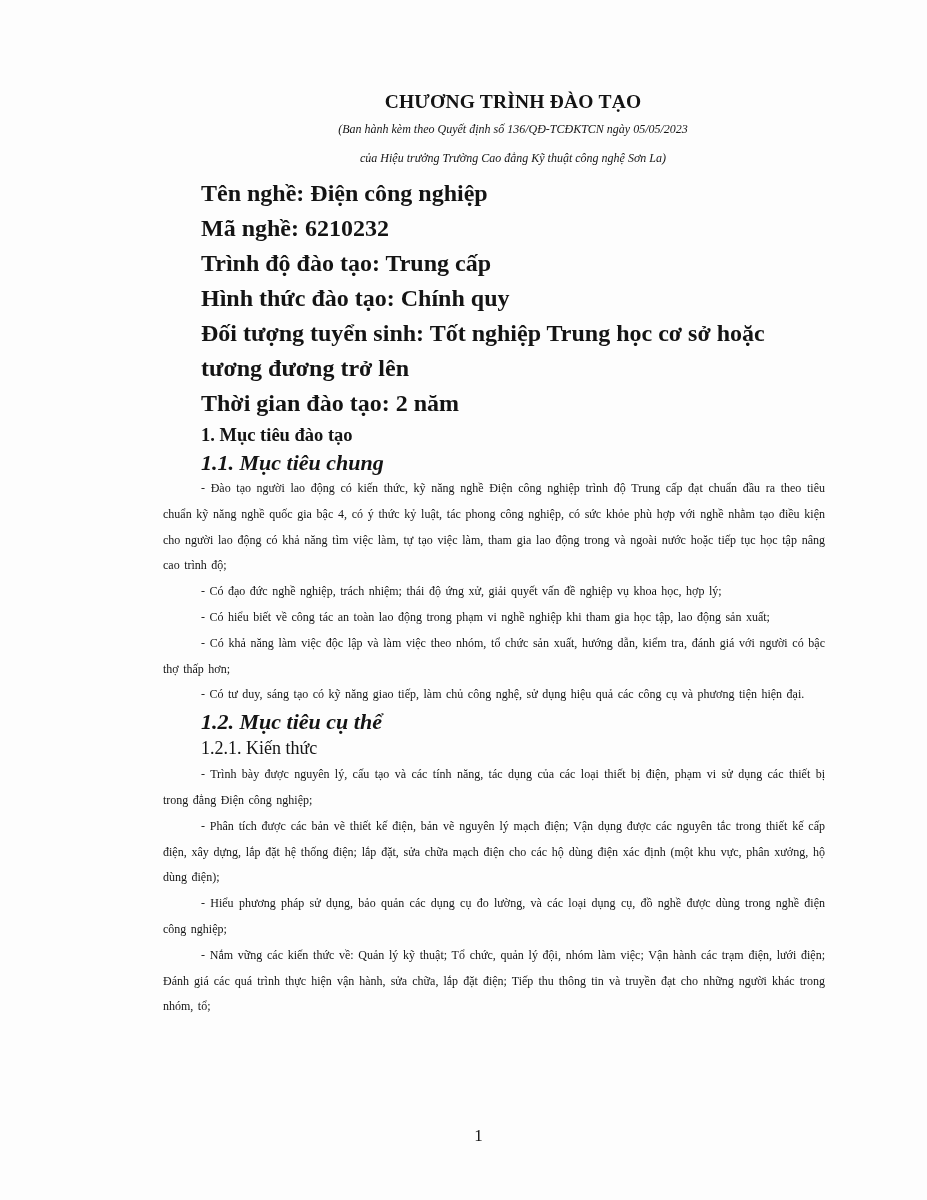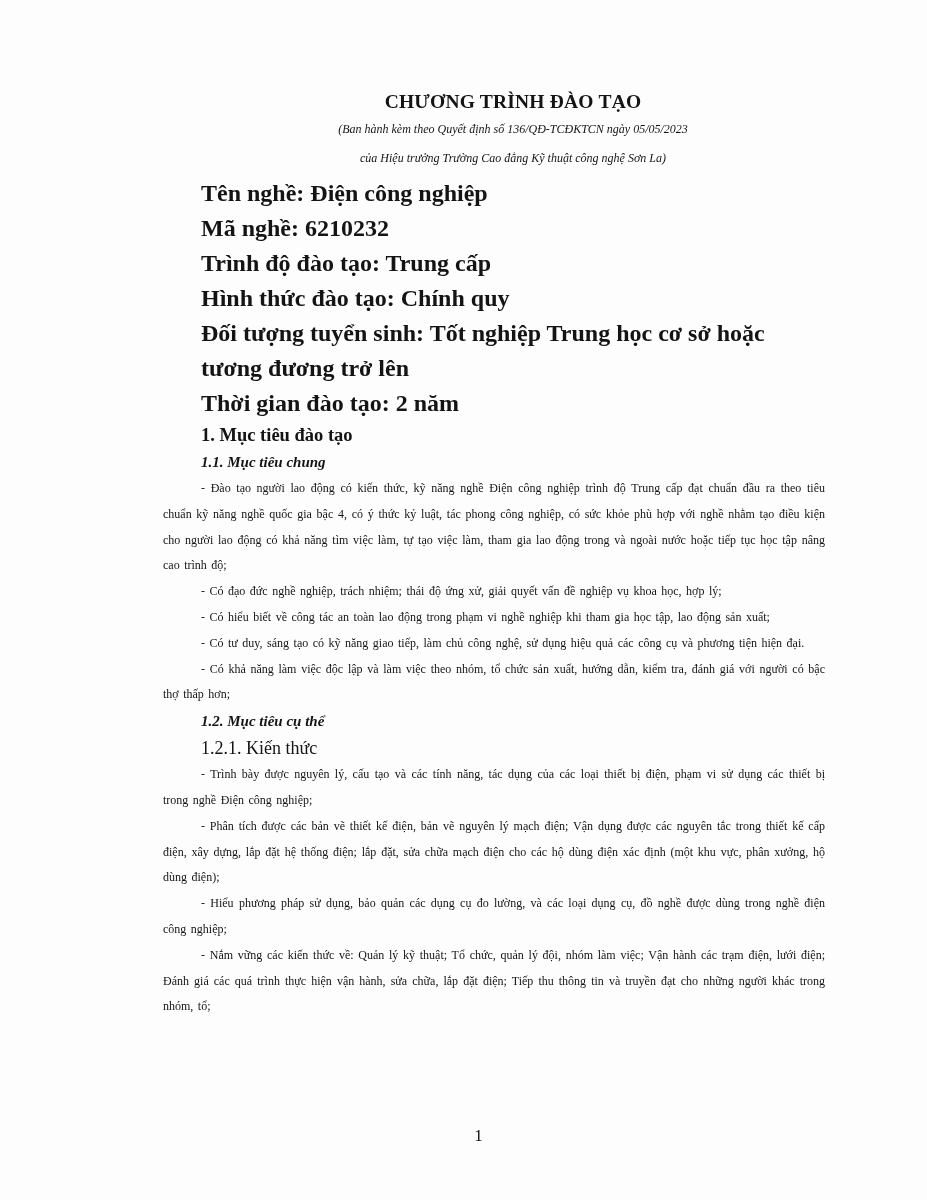--- a/index.html
+++ b/index.html
@@ -48,21 +48,21 @@
     line-height: 35px;
     padding-left: 38px;
   }
   .h-num {
     font-size: 18.5px;
     font-weight: bold;
     line-height: 28px;
     padding-left: 38px;
   }
   .h-sub {
-    font-size: 15px;
+    font-size: 22px;
     font-weight: bold;
     font-style: italic;
     line-height: 27px;
     padding-left: 38px;
   }
   .h-plain {
     font-size: 18px;
     line-height: 27px;
     padding-left: 38px;
   }
@@ -107,26 +107,26 @@
       <p class="info-line">Thời gian đào tạo: 2 năm</p>
     </div>
 
     <section>
       <p class="h-num">1. Mục tiêu đào tạo</p>
 
       <p class="h-sub">1.1. Mục tiêu chung</p>
       <p class="para">- Đào tạo người lao động có kiến thức, kỹ năng nghề Điện công nghiệp trình độ Trung cấp đạt chuẩn đầu ra theo tiêu chuẩn kỹ năng nghề quốc gia bậc 4, có ý thức kỷ luật, tác phong công nghiệp, có sức khỏe phù hợp với nghề nhằm tạo điều kiện cho người lao động có khả năng tìm việc làm, tự tạo việc làm, tham gia lao động trong và ngoài nước hoặc tiếp tục học tập nâng cao trình độ;</p>
       <p class="para">- Có đạo đức nghề nghiệp, trách nhiệm; thái độ ứng xử, giải quyết vấn đề nghiệp vụ khoa học, hợp lý;</p>
       <p class="para">- Có hiểu biết về công tác an toàn lao động trong phạm vi nghề nghiệp khi tham gia học tập, lao động sản xuất;</p>
+      <p class="para">- Có khả năng làm việc độc lập và làm việc theo nhóm, tổ chức sản xuất, hướng dẫn, kiểm tra, đánh giá với người có bậc thợ thấp hơn;</p>
       <p class="para">- Có tư duy, sáng tạo có kỹ năng giao tiếp, làm chủ công nghệ, sử dụng hiệu quả các công cụ và phương tiện hiện đại.</p>
-      <p class="para">- Có khả năng làm việc độc lập và làm việc theo nhóm, tổ chức sản xuất, hướng dẫn, kiểm tra, đánh giá với người có bậc thợ thấp hơn;</p>
 
       <p class="h-sub">1.2. Mục tiêu cụ thể</p>
       <p class="h-plain">1.2.1. Kiến thức</p>
-      <p class="para">- Trình bày được nguyên lý, cấu tạo và các tính năng, tác dụng của các loại thiết bị điện, phạm vi sử dụng các thiết bị trong nghề Điện công nghiệp;</p>
+      <p class="para">- Trình bày được nguyên lý, cấu tạo và các tính năng, tác dụng của các loại thiết bị điện, phạm vi sử dụng các thiết bị trong đẳng Điện công nghiệp;</p>
       <p class="para">- Phân tích được các bản vẽ thiết kế điện, bản vẽ nguyên lý mạch điện; Vận dụng được các nguyên tắc trong thiết kế cấp điện, xây dựng, lắp đặt hệ thống điện; lắp đặt, sửa chữa mạch điện cho các hộ dùng điện xác định (một khu vực, phân xưởng, hộ dùng điện);</p>
       <p class="para">- Hiểu phương pháp sử dụng, bảo quản các dụng cụ đo lường, và các loại dụng cụ, đồ nghề được dùng trong nghề điện công nghiệp;</p>
       <p class="para">- Nắm vững các kiến thức về: Quản lý kỹ thuật; Tổ chức, quản lý đội, nhóm làm việc; Vận hành các trạm điện, lưới điện; Đánh giá các quá trình thực hiện vận hành, sửa chữa, lắp đặt điện; Tiếp thu thông tin và truyền đạt cho những người khác trong nhóm, tổ;</p>
     </section>
 
   </div>
 
   <footer class="page-footer">
     <span class="page-number">1</span>
   </footer>

